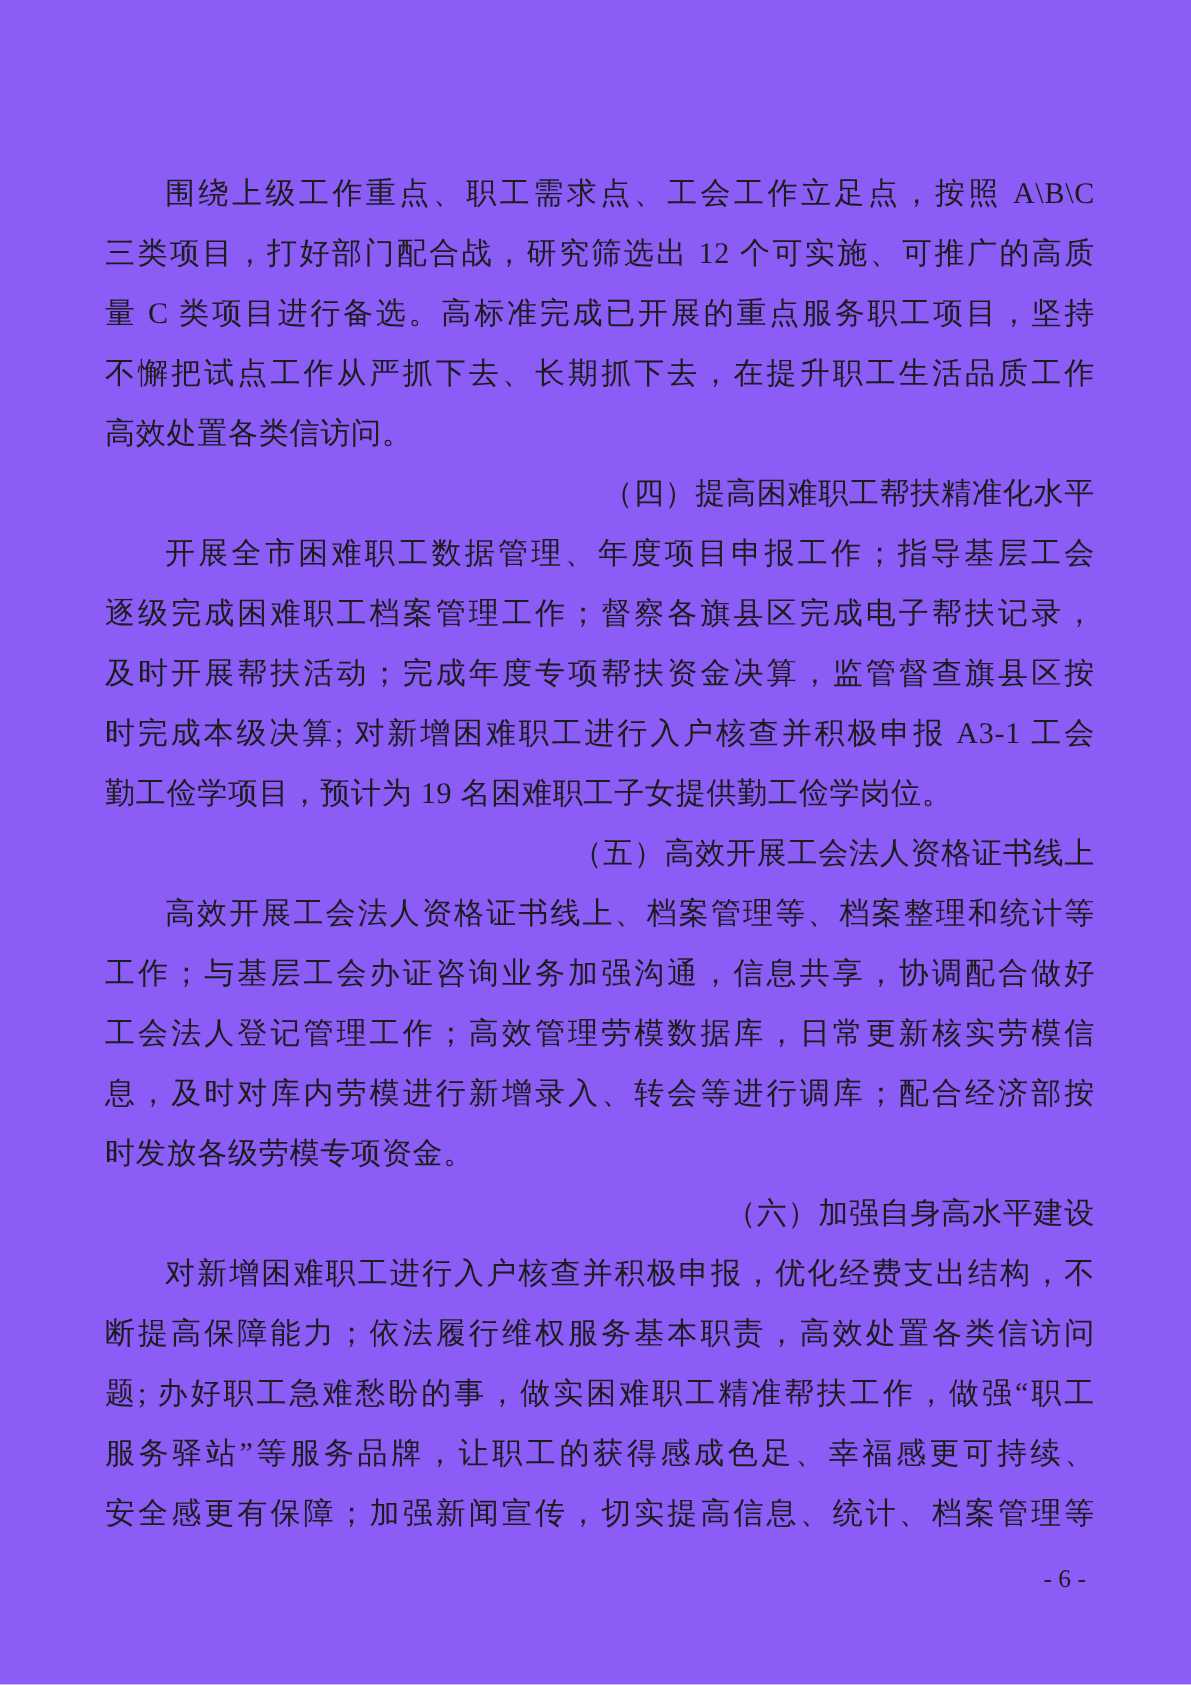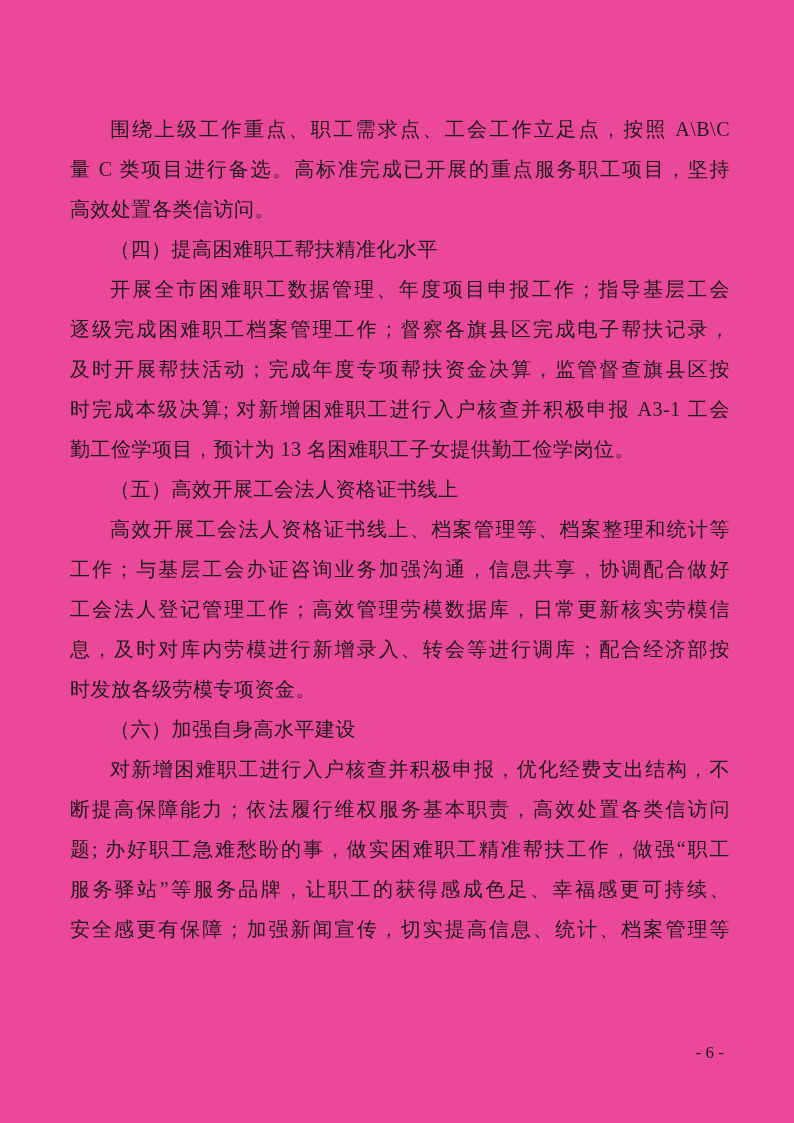--- a/index.html
+++ b/index.html
@@ -4,21 +4,21 @@
 <style>
   html, body {
     margin: 0;
     padding: 0;
     background: #ffffff;
   }
   .page {
     position: relative;
     width: 794px;
     height: 1123px;
-    background: #ec4899;
+    background: #8b5cf6;
     overflow: hidden;
     font-family: "Liberation Serif", "DejaVu Serif", serif;
     color: #1c1c1c;
   }
   .text-block {
     position: absolute;
     left: 70px;
     top: 109px;
     width: 660px;
   }
@@ -36,47 +36,49 @@
     text-indent: 2em;
     text-align: justify;
     text-align-last: justify;
   }
   .line.body-end {
     text-align: justify;
     text-align-last: left;
   }
   .line.heading {
     text-indent: 2em;
-    text-align: left;
+    text-align: right;
     font-weight: 500;
     font-family: Liberation Serif, serif;
   }
   .page-number {
     position: absolute;
     right: 70px;
     bottom: 60px;
     font-size: 17px;
     line-height: 20px;
     color: #1c1c1c;
   }
 </style>
 </head>
 <body>
 
 <div class="page">
   <div class="text-block" id="text-block">
       <div class="line body-first">围绕上级工作重点、职工需求点、工会工作立足点，按照 A\B\C</div>
+      <div class="line body">三类项目，打好部门配合战，研究筛选出 12 个可实施、可推广的高质</div>
       <div class="line body">量 C 类项目进行备选。高标准完成已开展的重点服务职工项目，坚持</div>
+      <div class="line body">不懈把试点工作从严抓下去、长期抓下去，在提升职工生活品质工作</div>
       <div class="line body-end">高效处置各类信访问。</div>
       <div class="line heading">（四）提高困难职工帮扶精准化水平</div>
       <div class="line body-first">开展全市困难职工数据管理、年度项目申报工作；指导基层工会</div>
       <div class="line body">逐级完成困难职工档案管理工作；督察各旗县区完成电子帮扶记录，</div>
       <div class="line body">及时开展帮扶活动；完成年度专项帮扶资金决算，监管督查旗县区按</div>
       <div class="line body">时完成本级决算; 对新增困难职工进行入户核查并积极申报 A3-1 工会</div>
-      <div class="line body-end">勤工俭学项目，预计为 13 名困难职工子女提供勤工俭学岗位。</div>
+      <div class="line body-end">勤工俭学项目，预计为 19 名困难职工子女提供勤工俭学岗位。</div>
       <div class="line heading">（五）高效开展工会法人资格证书线上</div>
       <div class="line body-first">高效开展工会法人资格证书线上、档案管理等、档案整理和统计等</div>
       <div class="line body">工作；与基层工会办证咨询业务加强沟通，信息共享，协调配合做好</div>
       <div class="line body">工会法人登记管理工作；高效管理劳模数据库，日常更新核实劳模信</div>
       <div class="line body">息，及时对库内劳模进行新增录入、转会等进行调库；配合经济部按</div>
       <div class="line body-end">时发放各级劳模专项资金。</div>
       <div class="line heading">（六）加强自身高水平建设</div>
       <div class="line body-first">对新增困难职工进行入户核查并积极申报，优化经费支出结构，不</div>
       <div class="line body">断提高保障能力；依法履行维权服务基本职责，高效处置各类信访问</div>
       <div class="line body">题; 办好职工急难愁盼的事，做实困难职工精准帮扶工作，做强“职工</div>

